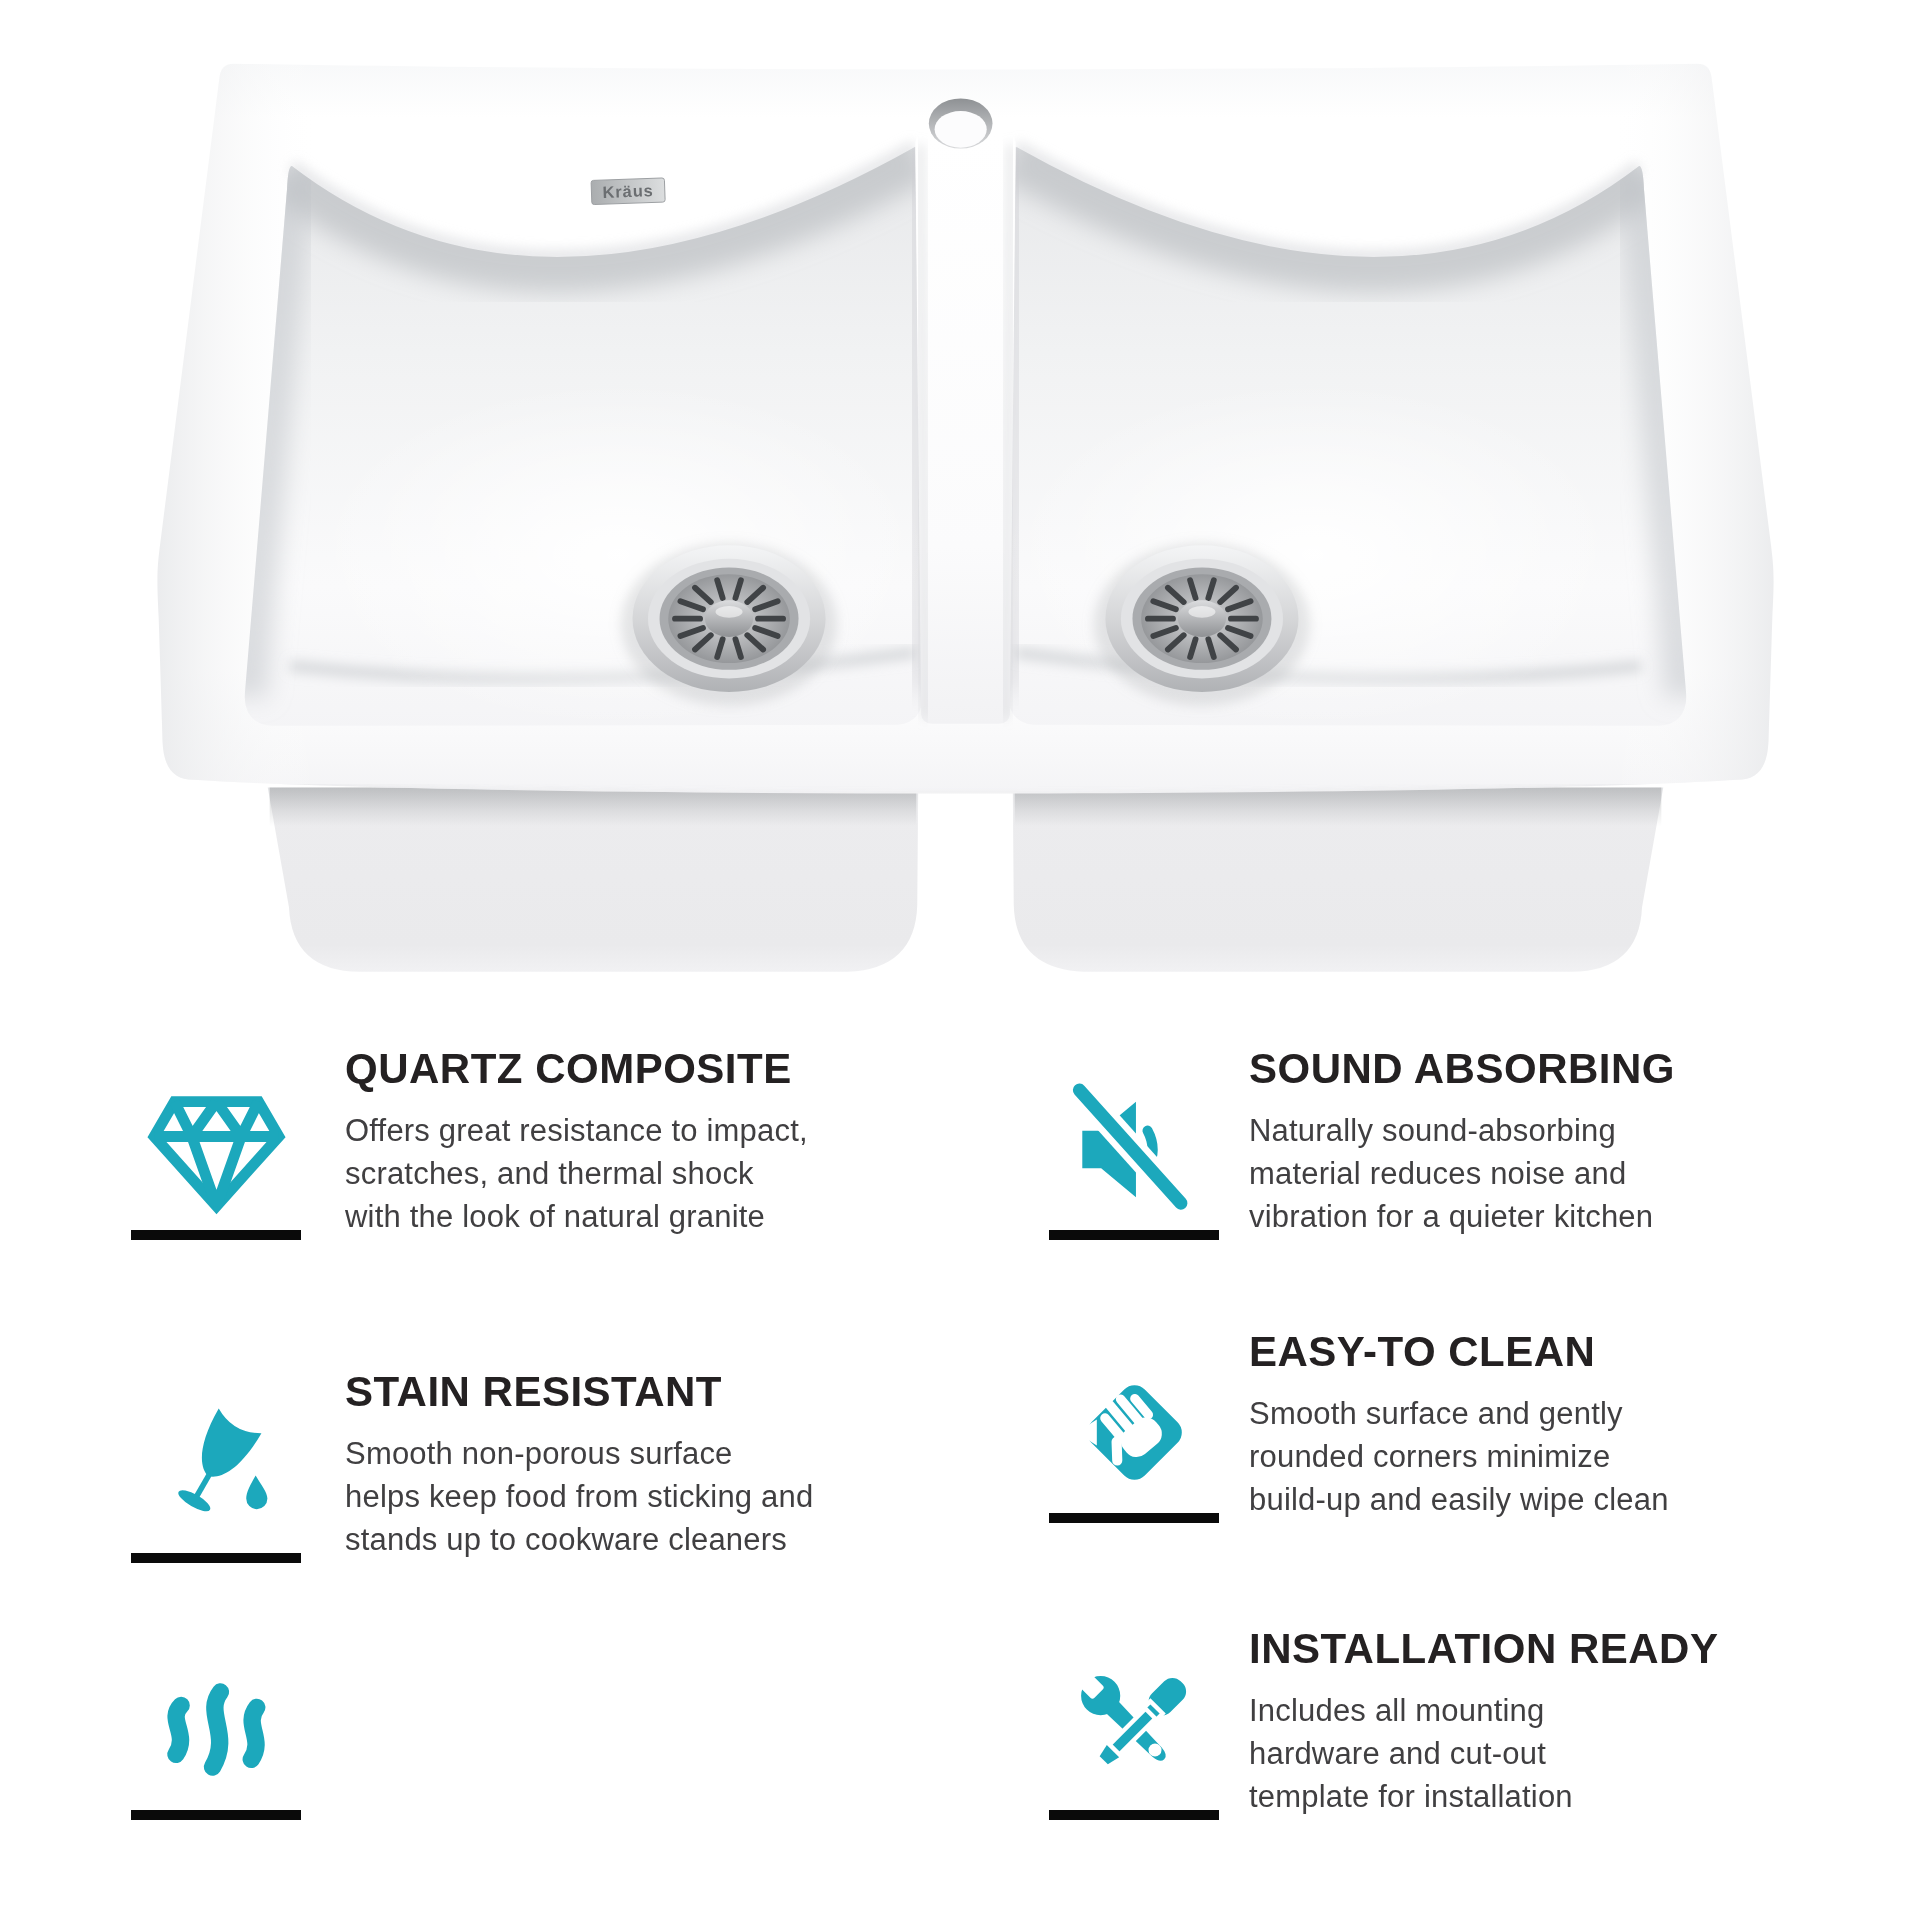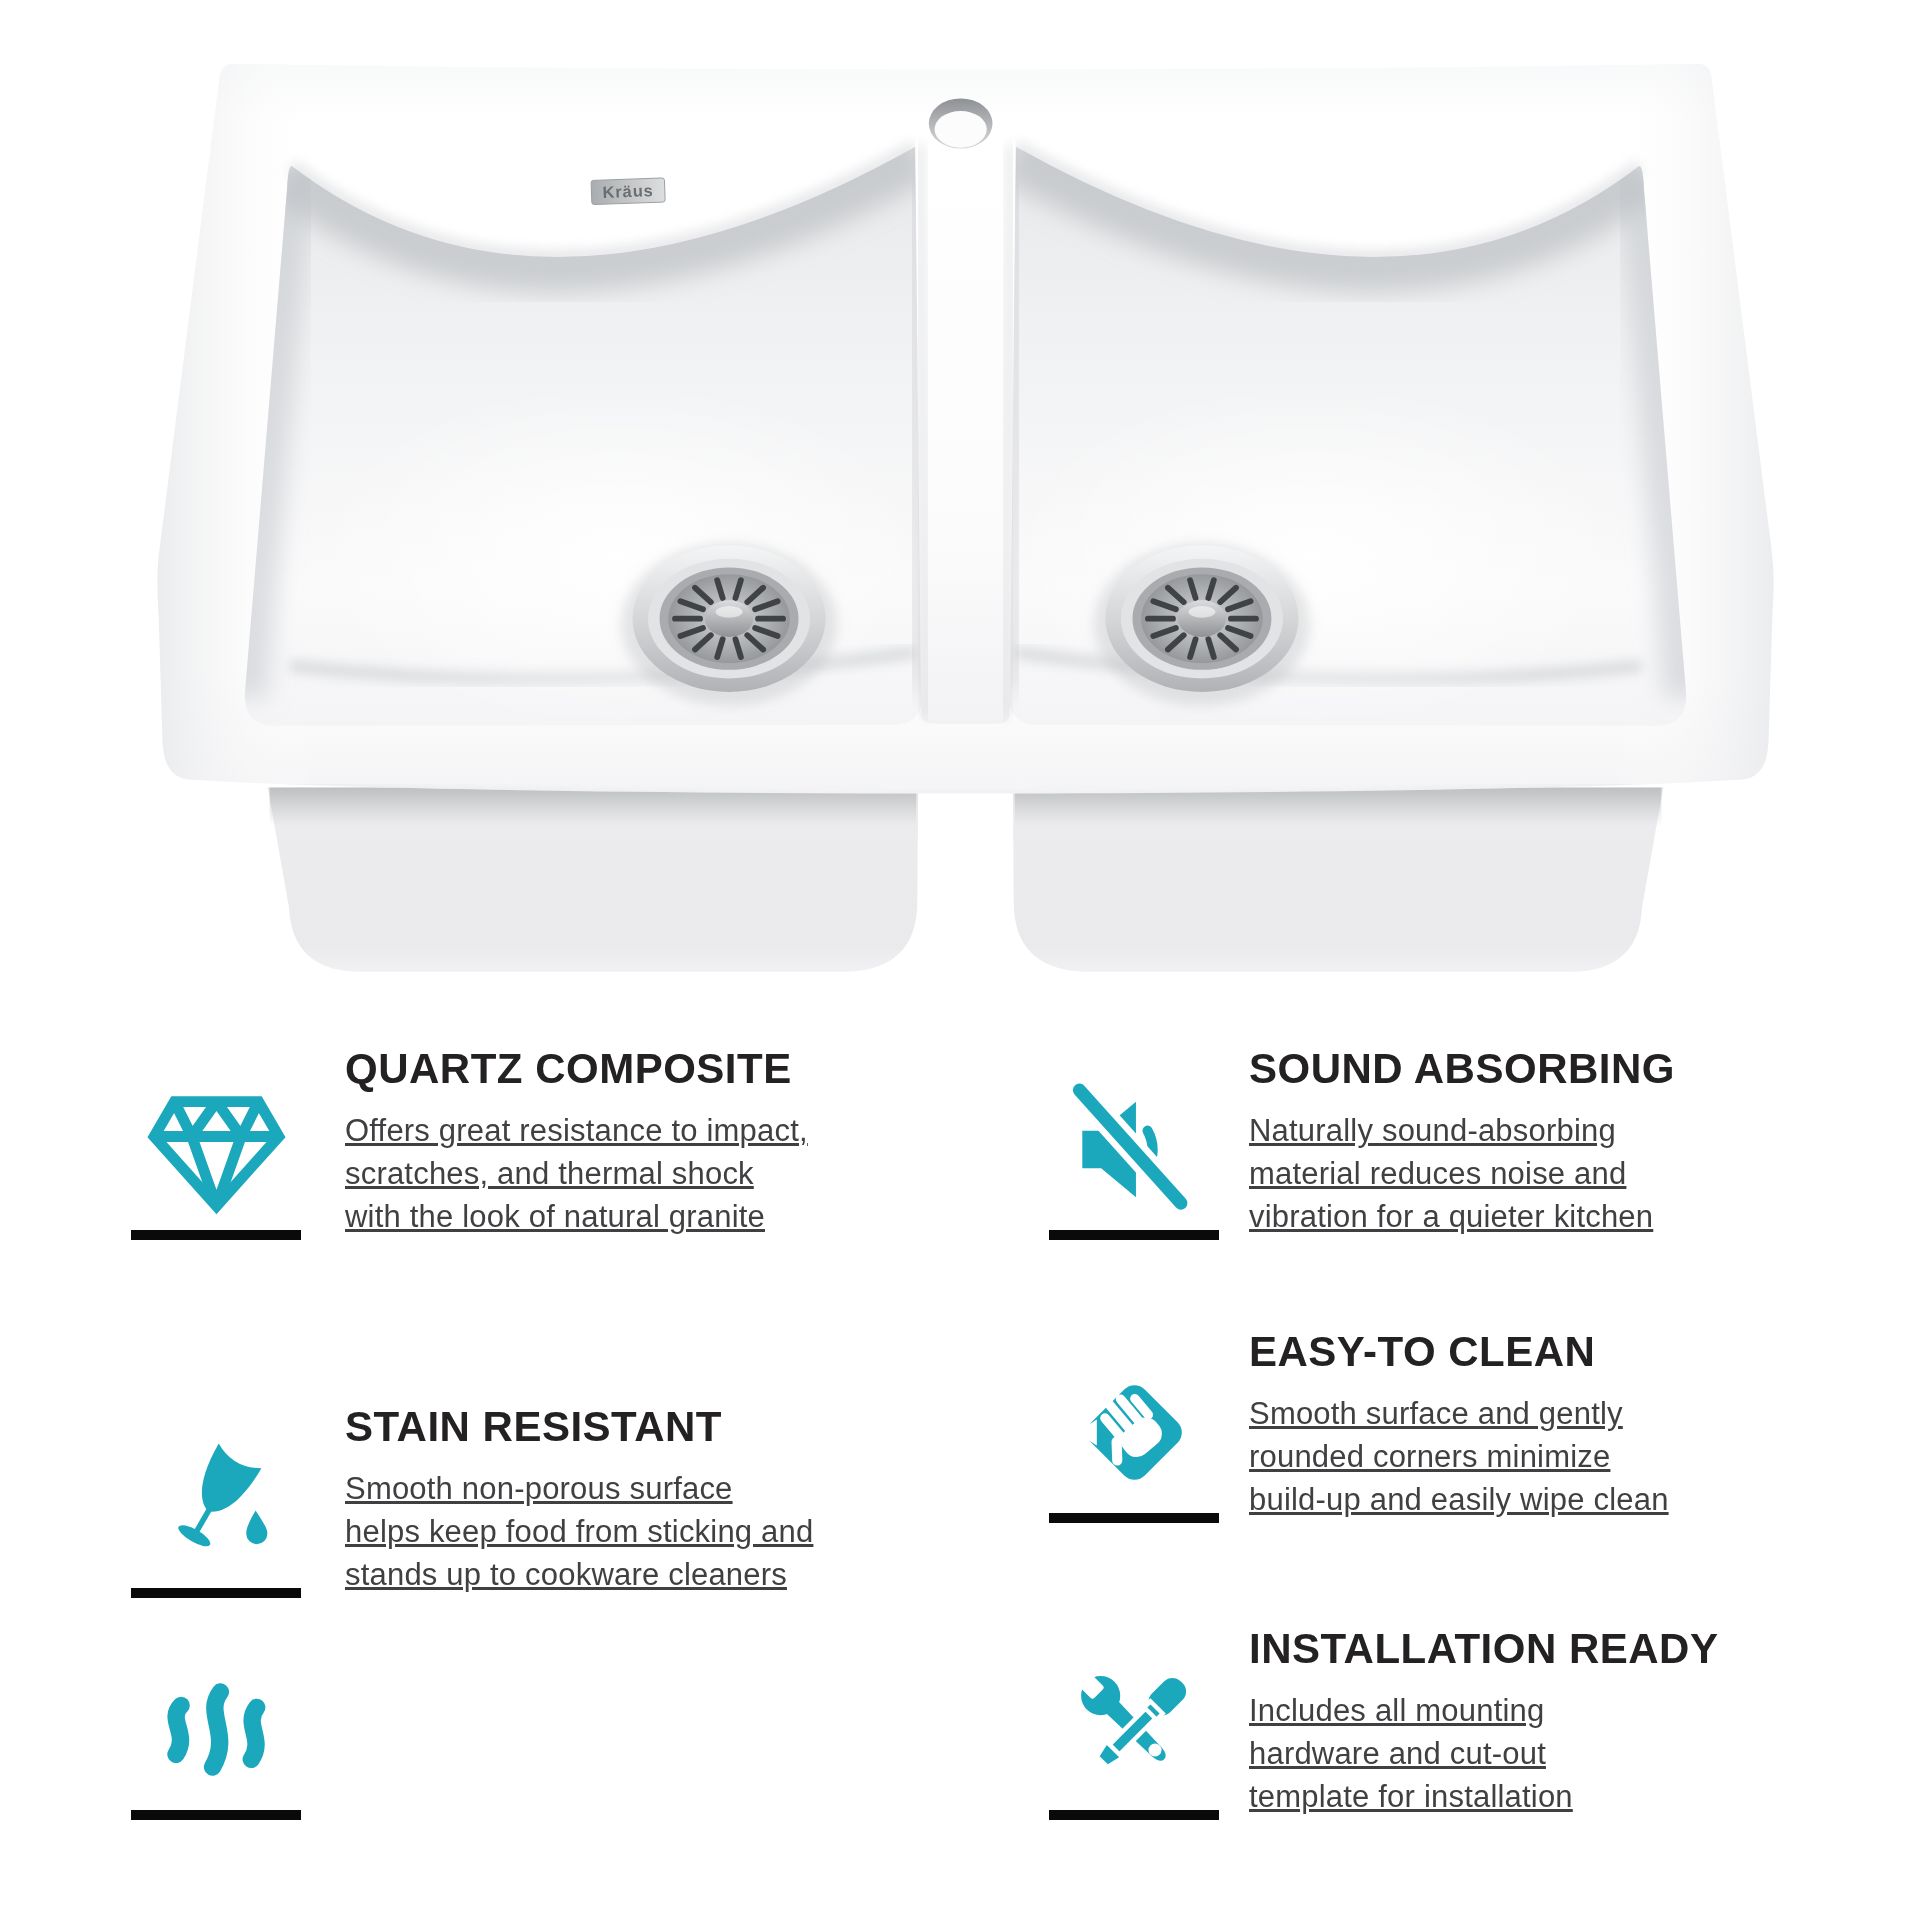--- a/index.html
+++ b/index.html
@@ -12,25 +12,25 @@
   .feature{position:absolute;width:927px;height:270px;}
   .ficon{position:absolute;left:0;top:33px;width:170px;}
   .ficon svg{width:145px;height:145px;display:block;margin:0 auto;}
   .frule{width:170px;height:10.6px;background:#0a0a0a;margin-top:7.7px;}
   .ftext{position:absolute;top:0;width:734px;}
   .col-left .ftext{left:214px;}
   .col-right .ftext{left:200px;}
   .ftitle{margin:0;font-size:42px;line-height:50px;font-weight:700;
     color:#242122;letter-spacing:0.5px;}
   .fbody{margin:15.4px 0 0 0;font-size:31px;line-height:43px;color:#403f41;
-    letter-spacing:0.2px;white-space:pre-line;text-decoration:underline;}
+    letter-spacing:0.2px;white-space:pre-line;}
   
   .pos-r1c1{left:131px;top:1044px;}
   .pos-r1c2{left:1049px;top:1044px;}
-  .pos-r2c1{left:131px;top:1402px;}
+  .pos-r2c1{left:131px;top:1367px;}
   .pos-r2c2{left:1049px;top:1327px;}
   .pos-r3c1{left:131px;top:1624px;}
   .pos-r3c2{left:1049px;top:1624px;}
 </style>
 </head>
 <body>
 
 <svg class="sink-stage" viewBox="0 0 2000 1060" aria-hidden="true">
   <defs>
     <linearGradient id="deckG" x1="0" y1="60" x2="0" y2="835" gradientUnits="userSpaceOnUse">

